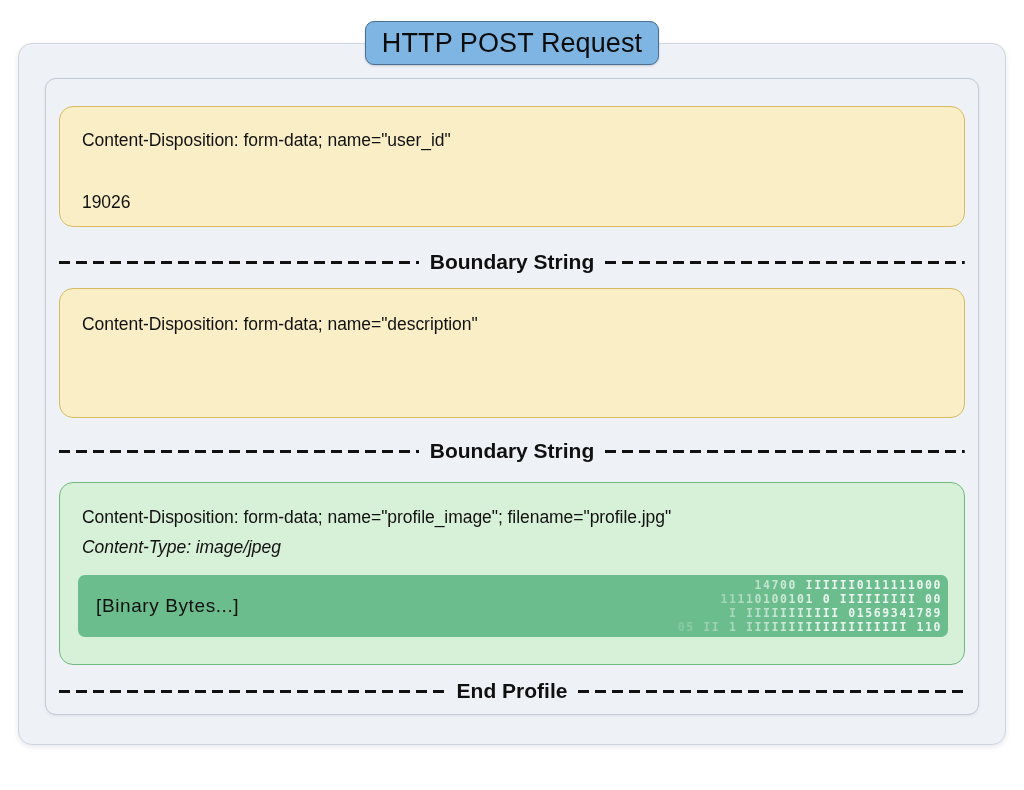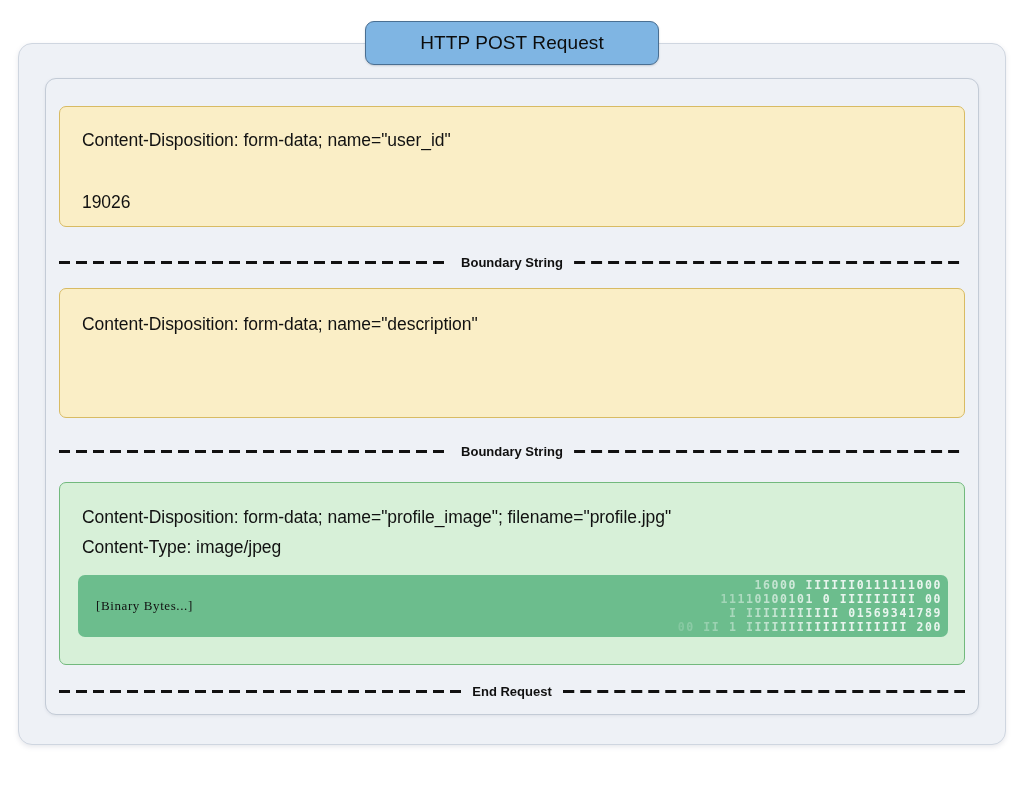--- a/index.html
+++ b/index.html
@@ -47,21 +47,21 @@
     background: #7fb5e3;
     border: 1.6px solid #4a6f92;
     border-radius: 9px;
     display: flex;
     align-items: center;
     justify-content: center;
     z-index: 6;
     box-shadow: 0 1px 2px rgba(70,90,110,0.25);
   }
   .title-pill-label {
-    font-size: 19px;
+    font-size: 27px;
     color: #0c0c0c;
     letter-spacing: .1px;
     white-space: nowrap;
   }
 
   
   .inner-box {
     position: absolute;
     left: 45px;
     top: 78px;
@@ -71,21 +71,21 @@
     background: #eef1f6;
     border: 1px solid #c3cbd6;
     border-radius: 11px;
     box-shadow: 0 1px 3px rgba(120,130,150,0.14);
   }
 
   
   .part {
     position: absolute;
     box-sizing: border-box;
-    border-radius: 7px;
+    border-radius: 14px;
   }
   .part.yellow {
     background: #faeec6;
     border: 1.6px solid #d8bb63;
   }
   .part.green {
     background: #d7f0d8;
     border: 1.6px solid #72b97d;
   }
 
@@ -104,41 +104,41 @@
   #part-user-id .value { top: 85px; }
 
   
   #part-description { left: 59px; top: 288px; width: 906px; height: 130px; }
   #part-description .hdr   { top: 25px; }
   #part-description .value { top: 87px; }
 
   
   #part-file { left: 59px; top: 482px; width: 906px; height: 183px; }
   #part-file .hdr-1 { top: 24px; }
-  #part-file .hdr-2 { top: 54px; }
+  #part-file .hdr-2 { top: 54px; font-style: italic; }
 
   
   .binary-bar {
     position: absolute;
     left: 18px;
     top: 92px;
     width: 870px;
     height: 62px;
     box-sizing: border-box;
     background: #6cbd8d;
     border-radius: 7px;
     overflow: hidden;
   }
   .binary-bar-label {
     position: absolute;
     left: 18px;
     top: 50%;
     transform: translateY(-50%);
-    font-family: Liberation Serif, serif;
-    font-size: 13px;
+    font-family: Liberation Sans, sans-serif;
+    font-size: 19px;
     color: #111111;
     letter-spacing: .6px;
     white-space: nowrap;
     z-index: 2;
   }
   .binary-digits {
     position: absolute;
     right: 6px;
     top: 2px;
     bottom: 2px;
@@ -183,21 +183,21 @@
       to right,
       #111111 0px, #111111 11px,
       rgba(0,0,0,0) 11px, rgba(0,0,0,0) 17px
     );
   }
   .dash-run.right {
     background-position: right center;
   }
   .divider-label {
     flex: 0 0 auto;
-    font-size: 13px;
+    font-size: 21px;
     font-weight: bold;
     color: #101010;
     white-space: nowrap;
     padding: 0 2px;
   }
 </style>
 </head>
 <body>
 
 <div class="canvas">
@@ -231,27 +231,27 @@
     <span class="dash-run right"></span>
   </div>
 
   <div class="part green" id="part-file">
     <div class="part-line hdr-1">Content-Disposition: form-data; name="profile_image"; filename="profile.jpg"</div>
     <div class="part-line hdr-2">Content-Type: image/jpeg</div>
 
     <div class="binary-bar">
       <span class="binary-bar-label">[Binary Bytes...]</span>
       <div class="binary-digits">
-        <span class="binary-row">16000 IIIIII0111111000</span>
+        <span class="binary-row">14700 IIIIII0111111000</span>
         <span class="binary-row">11110100101 0 IIIIIIIII 00</span>
         <span class="binary-row">I IIIIIIIIIII 01569341789</span>
-        <span class="binary-row">00 II 1 IIIIIIIIIIIIIIIIIII 200</span>
+        <span class="binary-row">05 II 1 IIIIIIIIIIIIIIIIIII 110</span>
       </div>
     </div>
   </div>
 
   <div class="divider" id="divider-3">
     <span class="dash-run"></span>
-    <span class="divider-label">End Request</span>
+    <span class="divider-label">End Profile</span>
     <span class="dash-run right"></span>
   </div>
 
 </div>
 
 </body></html>

